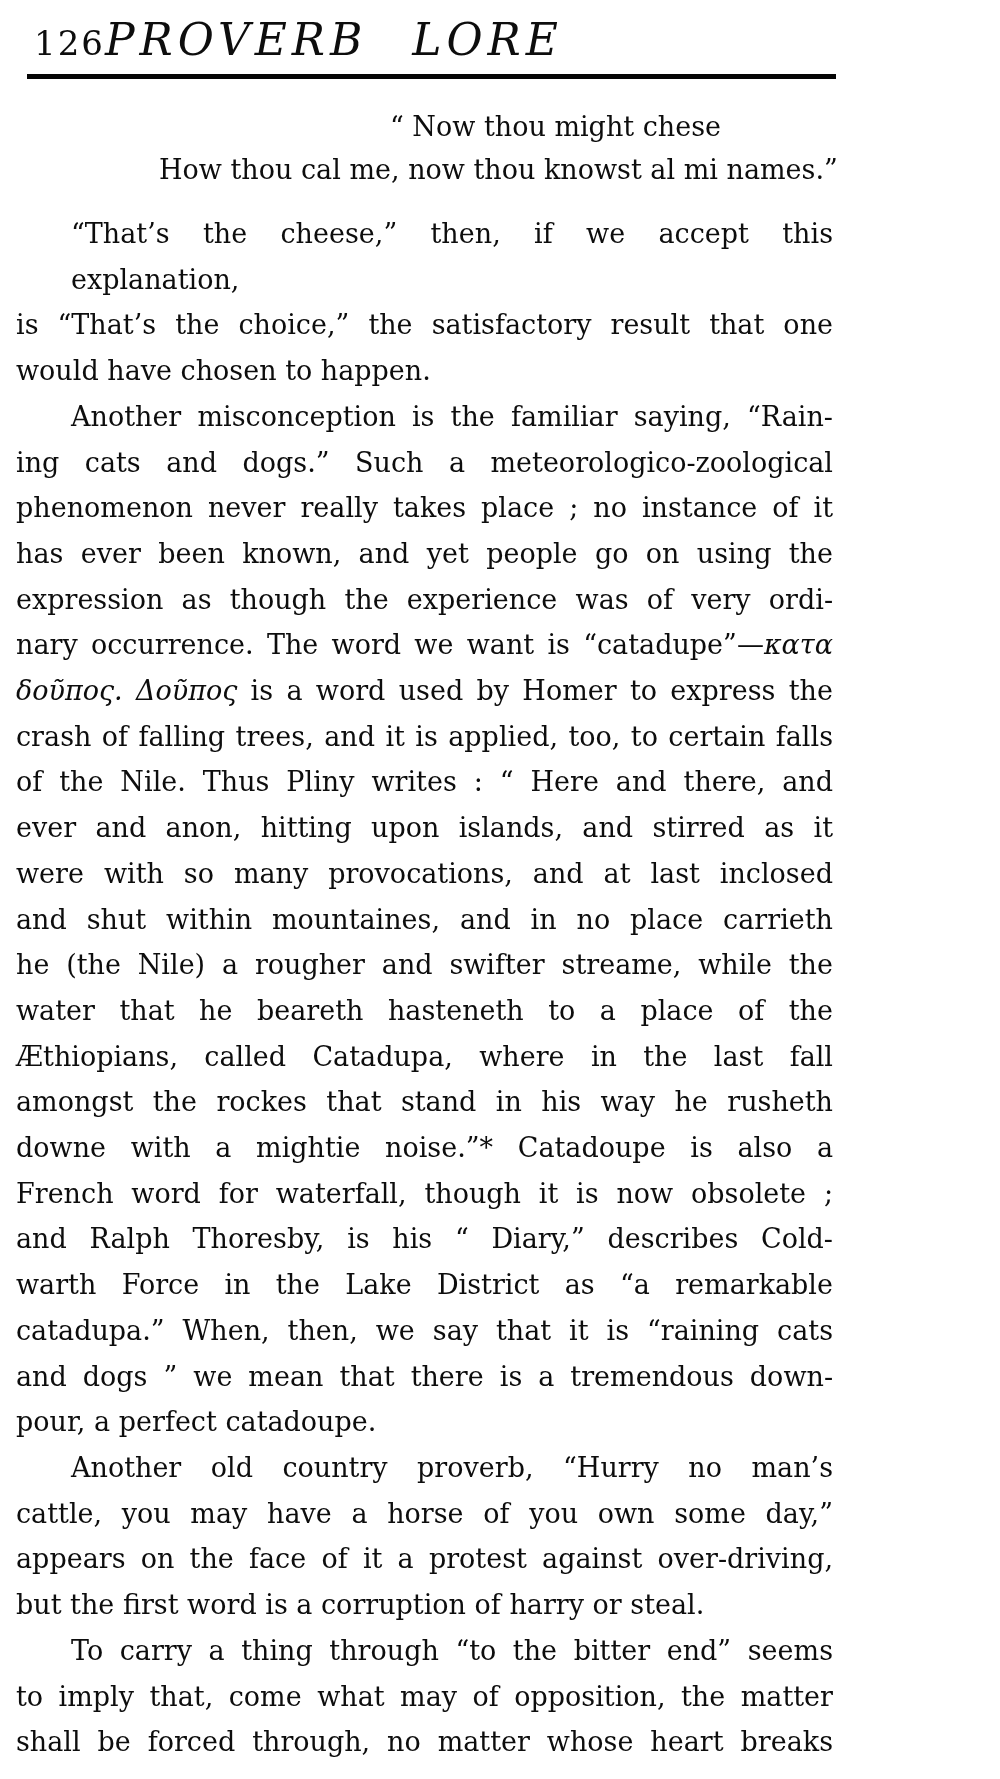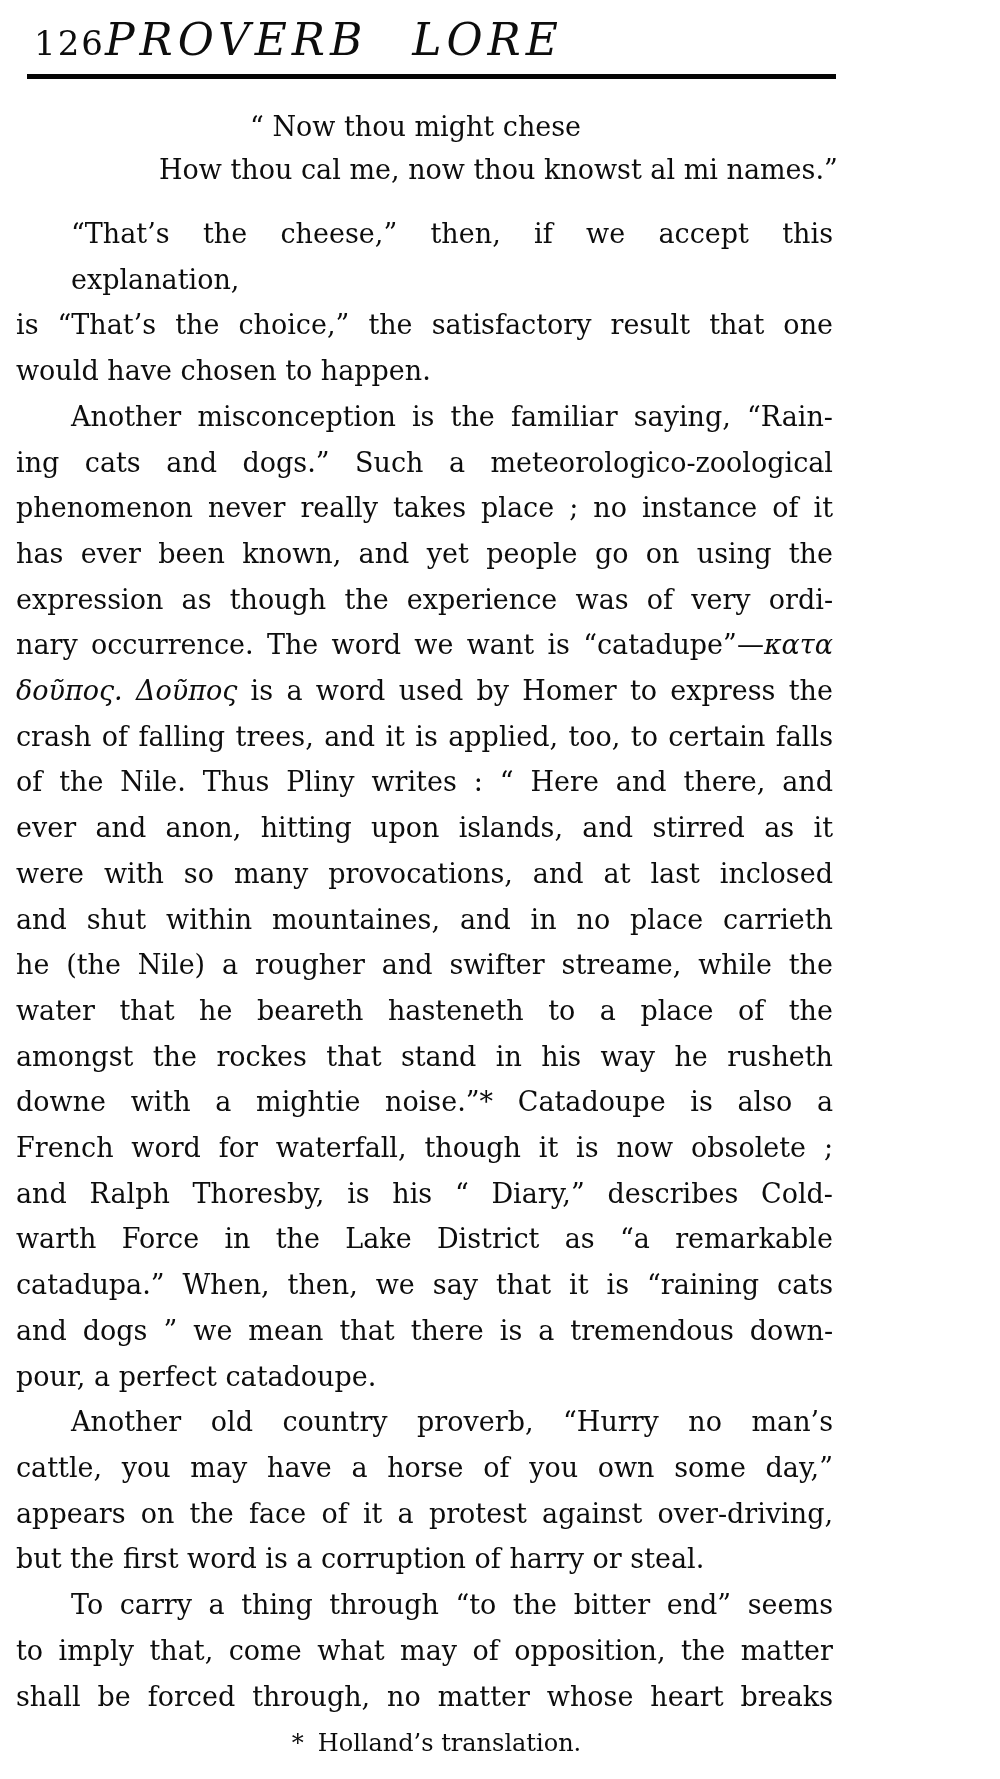--- a/index.html
+++ b/index.html
@@ -44,21 +44,21 @@
     background: #050505;
     margin: 8px 25px 0 27px;
   }
   
   .epigraph {
     margin-top: 26px;
     font-size: 27px;
     line-height: 43px;
     white-space: nowrap;
   }
-  .epigraph .l1 { padding-left: 250px; }
+  .epigraph .l1 { padding-left: 250px; text-align: center; }
   .epigraph .l2 { padding-left: 159px; }
   
   .body-text {
     margin: 20px 28px 0 16px;
     font-size: 27px;
     line-height: 45.7px;
   }
   .line {
     text-align: justify;
     text-align-last: justify;
@@ -104,20 +104,21 @@
       <div class="line">expression as though the experience was of very ordi-</div>
       <div class="line"><span>nary occurrence. The word we want is “catadupe”—</span><span class="gr">κατα</span></div>
       <div class="line"><span class="gr">δοῦπος.</span><span> </span><span class="gr">Δοῦπος</span><span> is a word used by Homer to express the</span></div>
       <div class="line">crash of falling trees, and it is applied, too, to certain falls</div>
       <div class="line">of the Nile. Thus Pliny writes : “ Here and there, and</div>
       <div class="line">ever and anon, hitting upon islands, and stirred as it</div>
       <div class="line">were with so many provocations, and at last inclosed</div>
       <div class="line">and shut within mountaines, and in no place carrieth</div>
       <div class="line">he (the Nile) a rougher and swifter streame, while the</div>
       <div class="line">water that he beareth hasteneth to a place of the</div>
+      <div class="line">Æthiopians, called Catadupa, where in the last fall</div>
       <div class="line">amongst the rockes that stand in his way he rusheth</div>
       <div class="line">downe with a mightie noise.”* Catadoupe is also a</div>
       <div class="line">French word for waterfall, though it is now obsolete ;</div>
       <div class="line">and Ralph Thoresby, is his “ Diary,” describes Cold-</div>
       <div class="line">warth Force in the Lake District as “a remarkable</div>
       <div class="line">catadupa.” When, then, we say that it is “raining cats</div>
       <div class="line">and dogs ” we mean that there is a tremendous down-</div>
       <div class="line rag">pour, a perfect catadoupe.</div>
       <div class="line first">Another old country proverb, “Hurry no man’s</div>
       <div class="line">cattle, you may have a horse of you own some day,”</div>

